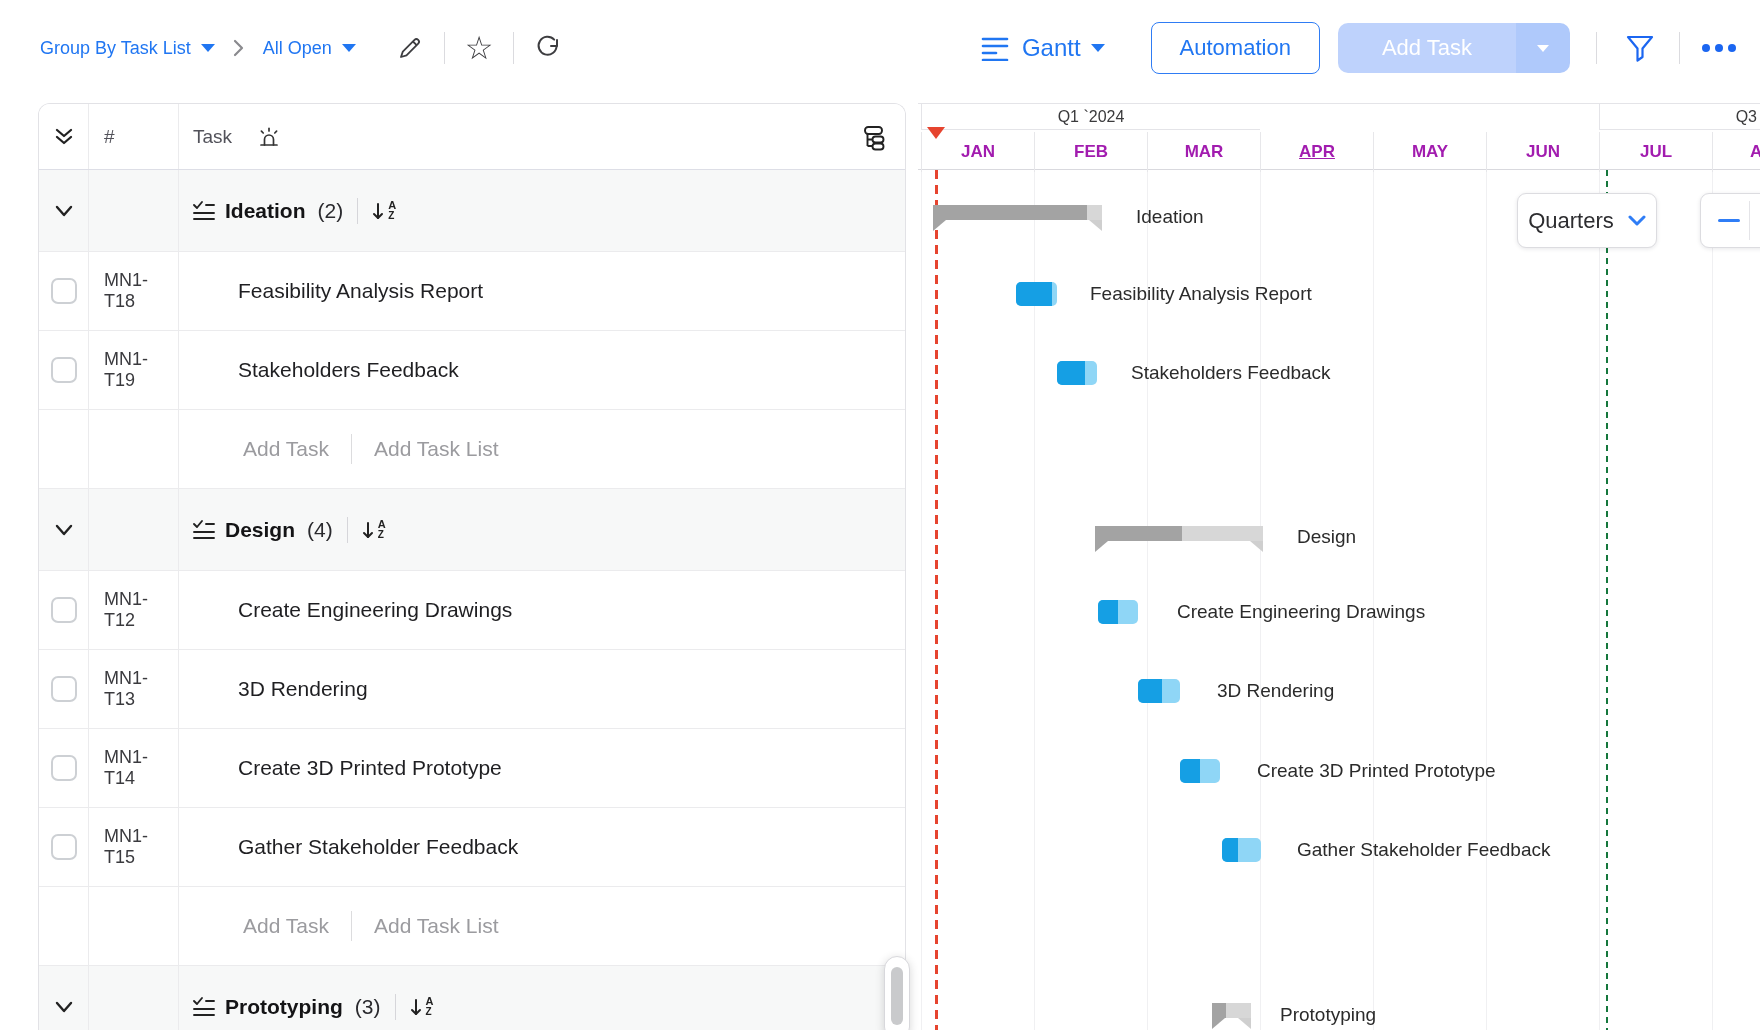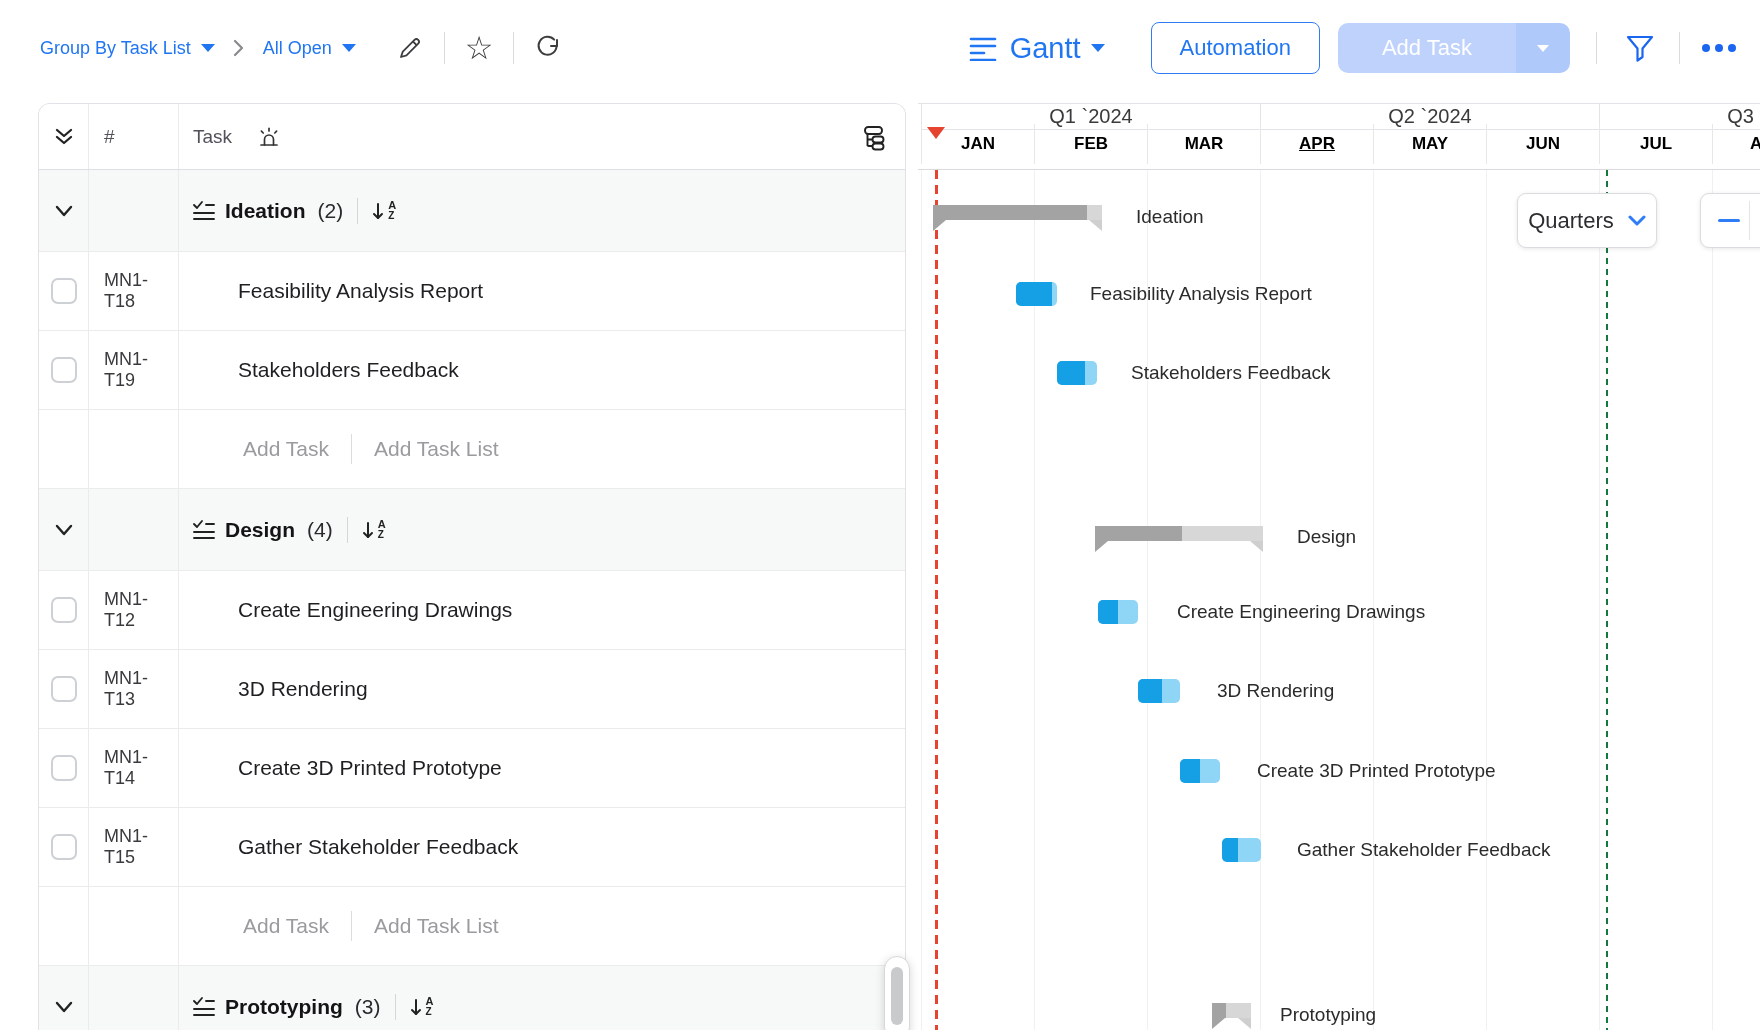--- a/index.html
+++ b/index.html
@@ -20,21 +20,21 @@
   .automation-btn {
     height:52px; padding:0 28px; margin-left:46px; border:1.5px solid #2F7CF4; border-radius:8px;
     background:#fff; color:#2076F2; font-size:22px; display:flex; align-items:center; cursor:pointer;
     font-family:"Liberation Sans", sans-serif;
   }
   .addtask-btn { display:flex; height:50px; border-radius:10px; overflow:hidden; margin-left:18px; cursor:pointer; }
   .addtask-main { background:#BED2FC; color:#FFFFFF; font-size:22px; display:flex; align-items:center; padding:0 44px; }
   .addtask-arrow { background:#AFC9FB; width:54px; display:flex; align-items:center; justify-content:center; }
   .addtask-arrow .caret { color:#fff; border-top-width:7px; border-left-width:6px; border-right-width:6px; }
   .gantt-select { display:flex; align-items:center; cursor:pointer; }
-  .gantt-select .lbl { font-size:29px; color:#2076F2; margin-left:12px; }
+  .gantt-select .lbl { font-size:24px; color:#2076F2; margin-left:12px; }
   .more-dots { display:flex; gap:5px; cursor:pointer; }
   .more-dots i { width:8px; height:8px; border-radius:50%; background:#1B66F1; }
 
   
   #left-panel {
     position:absolute; left:38px; top:103px; width:868px; height:927px;
     border:1px solid #E2E2E6; border-bottom:none; border-radius:12px 12px 0 0;
     background:#fff; overflow:hidden;
   }
   .t-header { display:flex; height:66px; border-bottom:1px solid #DDDEE6; background:#fff; }
@@ -59,23 +59,23 @@
   .sort-az s { font-size:10px; font-weight:700; color:#222; text-decoration:none; }
   .add-row-cell { padding-left:64px; }
   .add-link { font-size:21px; color:#9B9B9F; cursor:pointer; white-space:nowrap; }
   .add-vsep { width:1px; height:30px; background:#DCDCDE; margin:0 22px; }
 
   
   #gantt { position:absolute; left:918px; top:0; width:842px; height:1030px; overflow:hidden; }
   .g-header { position:absolute; left:0; top:103px; width:842px; height:67px; background:#fff;
     border-top:1px solid #E4E4E8; border-bottom:1px solid #D9D9DE; z-index:5; }
   .q-cell { position:absolute; top:0; height:26px; border-left:1px solid #E4E4E8; border-bottom:1px solid #E4E4E8;
-    display:flex; align-items:center; justify-content:center; font-size:20px; color:#3A3A3C; overflow:hidden; white-space:nowrap; }
-  .m-cell { position:absolute; top:20px; height:40px; border-left:1px solid #E7E7EA;
-    display:flex; align-items:center; justify-content:center; font-size:17px; font-weight:700; color:#000000; overflow:hidden; }
+    display:flex; align-items:center; justify-content:center; font-size:16px; color:#3A3A3C; overflow:hidden; white-space:nowrap; }
+  .m-cell { position:absolute; top:28px; height:40px; border-left:1px solid #E7E7EA;
+    display:flex; align-items:center; justify-content:center; font-size:17px; font-weight:700; color:#a21caf; overflow:hidden; }
   .gridline { position:absolute; top:170px; height:860px; width:1px; background:#F0F0F2; }
   .today-line { position:absolute; top:170px; height:860px; width:3px; z-index:3;
     background:repeating-linear-gradient(to bottom,#E6442F 0 9px, transparent 9px 15px); }
   .today-tri { position:absolute; width:0; height:0; border-left:9px solid transparent; border-right:9px solid transparent;
     border-top:12px solid #E6442F; z-index:6; }
   .end-line { position:absolute; top:170px; height:860px; width:2px; z-index:3;
     background:repeating-linear-gradient(to bottom,#15773C 0 6px, transparent 6px 11px); }
   .taskbar { position:absolute; height:24px; border-radius:5px; overflow:hidden; background:#8FD6F6; z-index:4; cursor:pointer; }
   .taskbar .prog { height:100%; background:#159FE4; }
   .sumbar { position:absolute; height:15px; background:#D7D7D7; z-index:4; cursor:pointer; }
@@ -408,21 +408,20 @@
               </div>
             </div>
           </div>
         </div>
       </div>
   </div>
 
   <div id="gantt">
     <div class="g-header" id="g-header">
         <div class="q-cell" style="left: 3px; width: 339px;">Q1 `2024</div>
-        <div class="q-cell" style="left: 342px; width: 339px;">Q2 `2024</div>
         <div class="q-cell" style="left: 681px; width: 339px;">Q3 `2024</div>
         <div class="m-cell" style="left: 3px; width: 113px;">JAN</div>
         <div class="m-cell" style="left: 116px; width: 113px;">FEB</div>
         <div class="m-cell" style="left: 229px; width: 113px;">MAR</div>
         <div class="m-cell" style="left: 342px; width: 113px; text-decoration: underline;">APR</div>
         <div class="m-cell" style="left: 455px; width: 113px;">MAY</div>
         <div class="m-cell" style="left: 568px; width: 113px;">JUN</div>
         <div class="m-cell" style="left: 681px; width: 113px;">JUL</div>
         <div class="m-cell" style="left: 794px; width: 113px;">AUG</div>
       </div>

